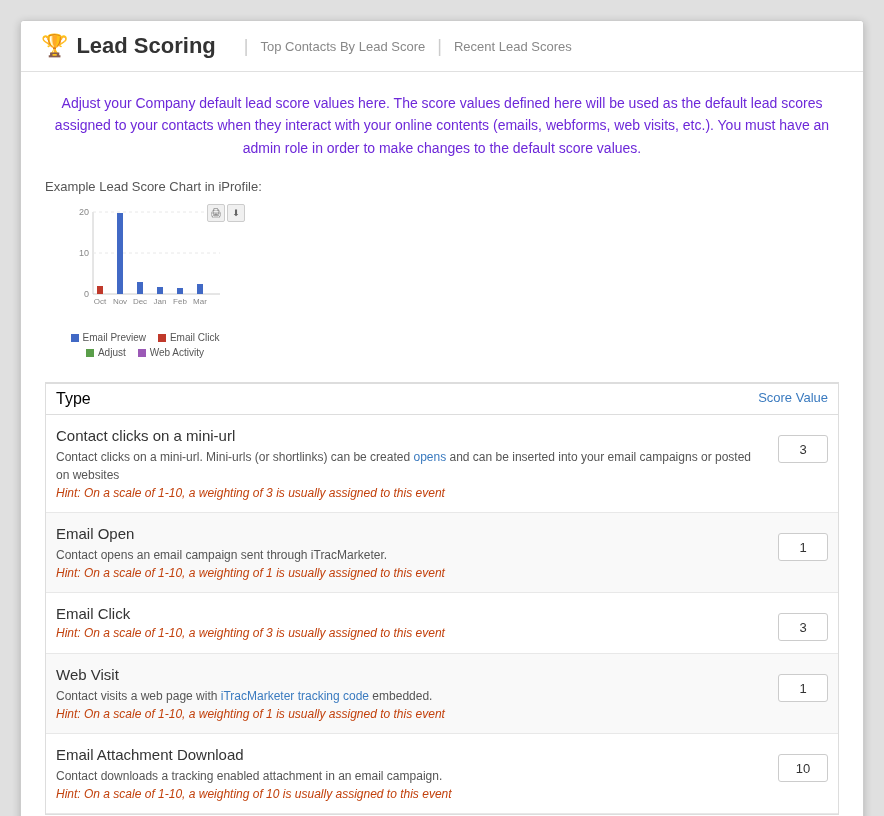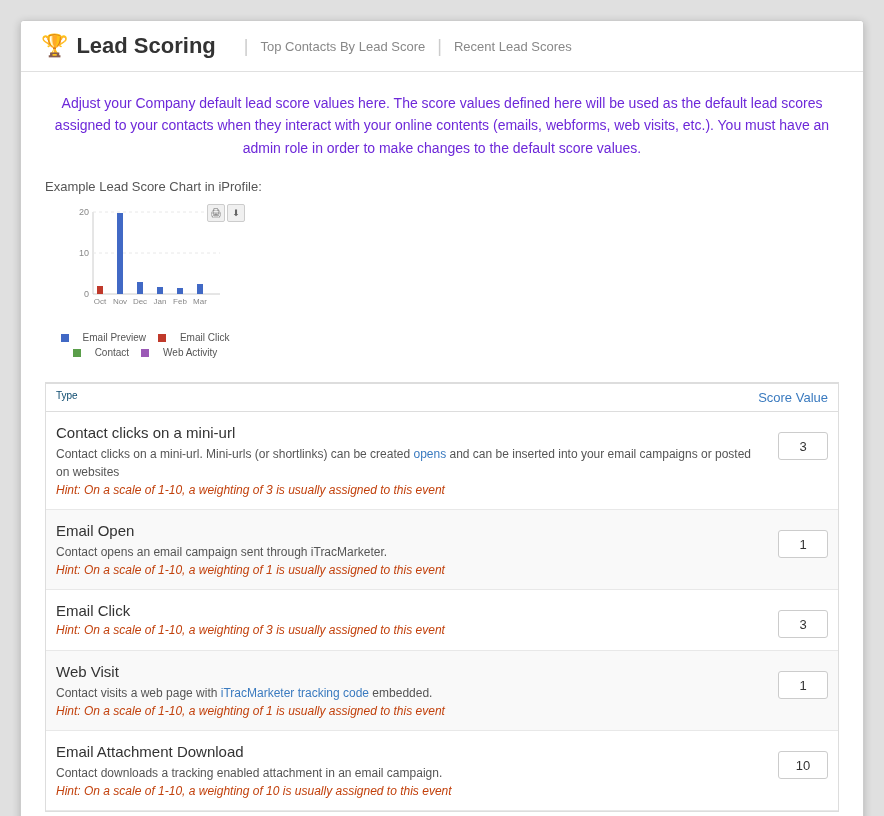--- a/index.html
+++ b/index.html
@@ -105,36 +105,36 @@
       display: flex;
       flex-wrap: wrap;
       justify-content: center;
       gap: 4px 12px;
       font-size: 10px;
       color: #555;
     }
     .legend-item {
       display: flex;
       align-items: center;
-      gap: 14px;
+      gap: 4px;
     }
     .legend-dot {
       width: 8px;
       height: 8px;
     }
     .table-header {
       display: flex;
       justify-content: space-between;
       padding: 6px 10px;
       border-top: 1px solid #ddd;
       border-bottom: 1px solid #ddd;
     }
     .table-header-type {
-      font-size: 10px;
-      color: #0c4a6e;
+      font-size: 16px;
+      color: #000000;
       font-weight: normal;
     }
     .table-header-score {
       font-size: 13px;
       color: #3a7abf;
       font-weight: normal;
     }
     .score-row {
       display: flex;
       justify-content: flex-end;
@@ -259,21 +259,21 @@
           <div class="legend-item">
             <svg width="8" height="8" class="legend-dot">
                 <rect width="8" height="8" fill="#c0392b"></rect>
               </svg>
             <span>Email Click</span>
           </div>
           <div class="legend-item">
             <svg width="8" height="8" class="legend-dot">
                 <rect width="8" height="8" fill="#5a9e4a"></rect>
               </svg>
-            <span>Contact</span>
+            <span>Adjust</span>
           </div>
           <div class="legend-item">
             <svg width="8" height="8" class="legend-dot">
                 <rect width="8" height="8" fill="#9b59b6"></rect>
               </svg>
             <span>Web Activity</span>
           </div>
         </div>
       </div>
     </div>

